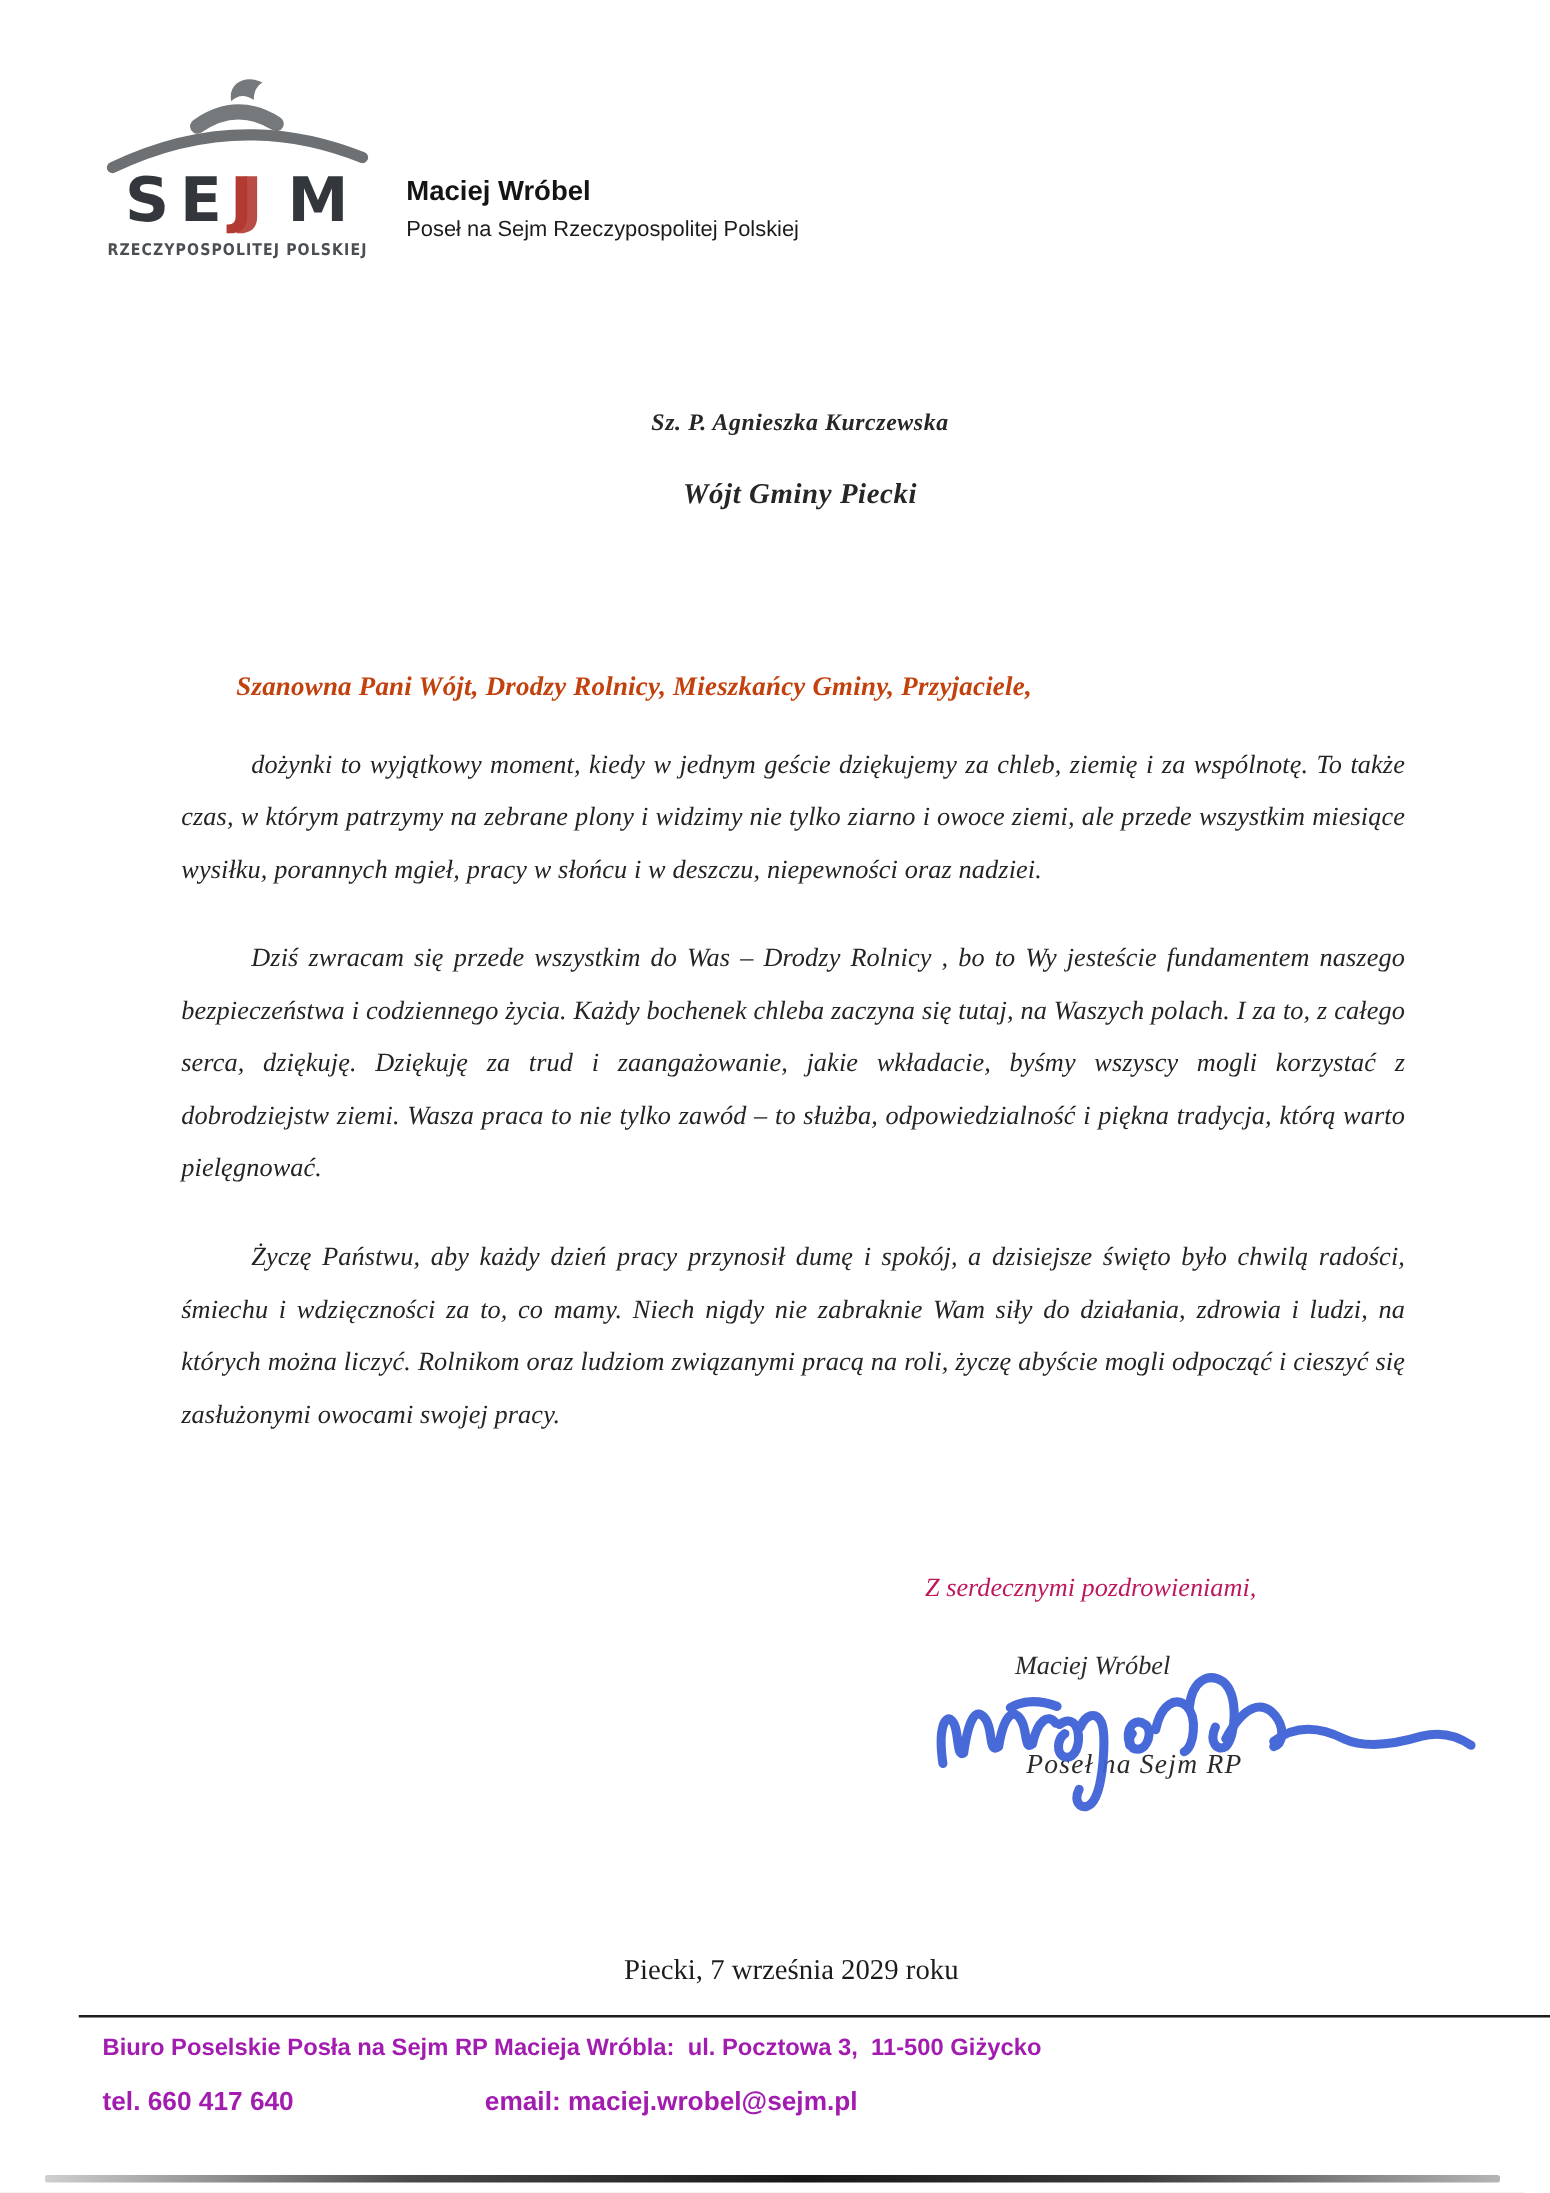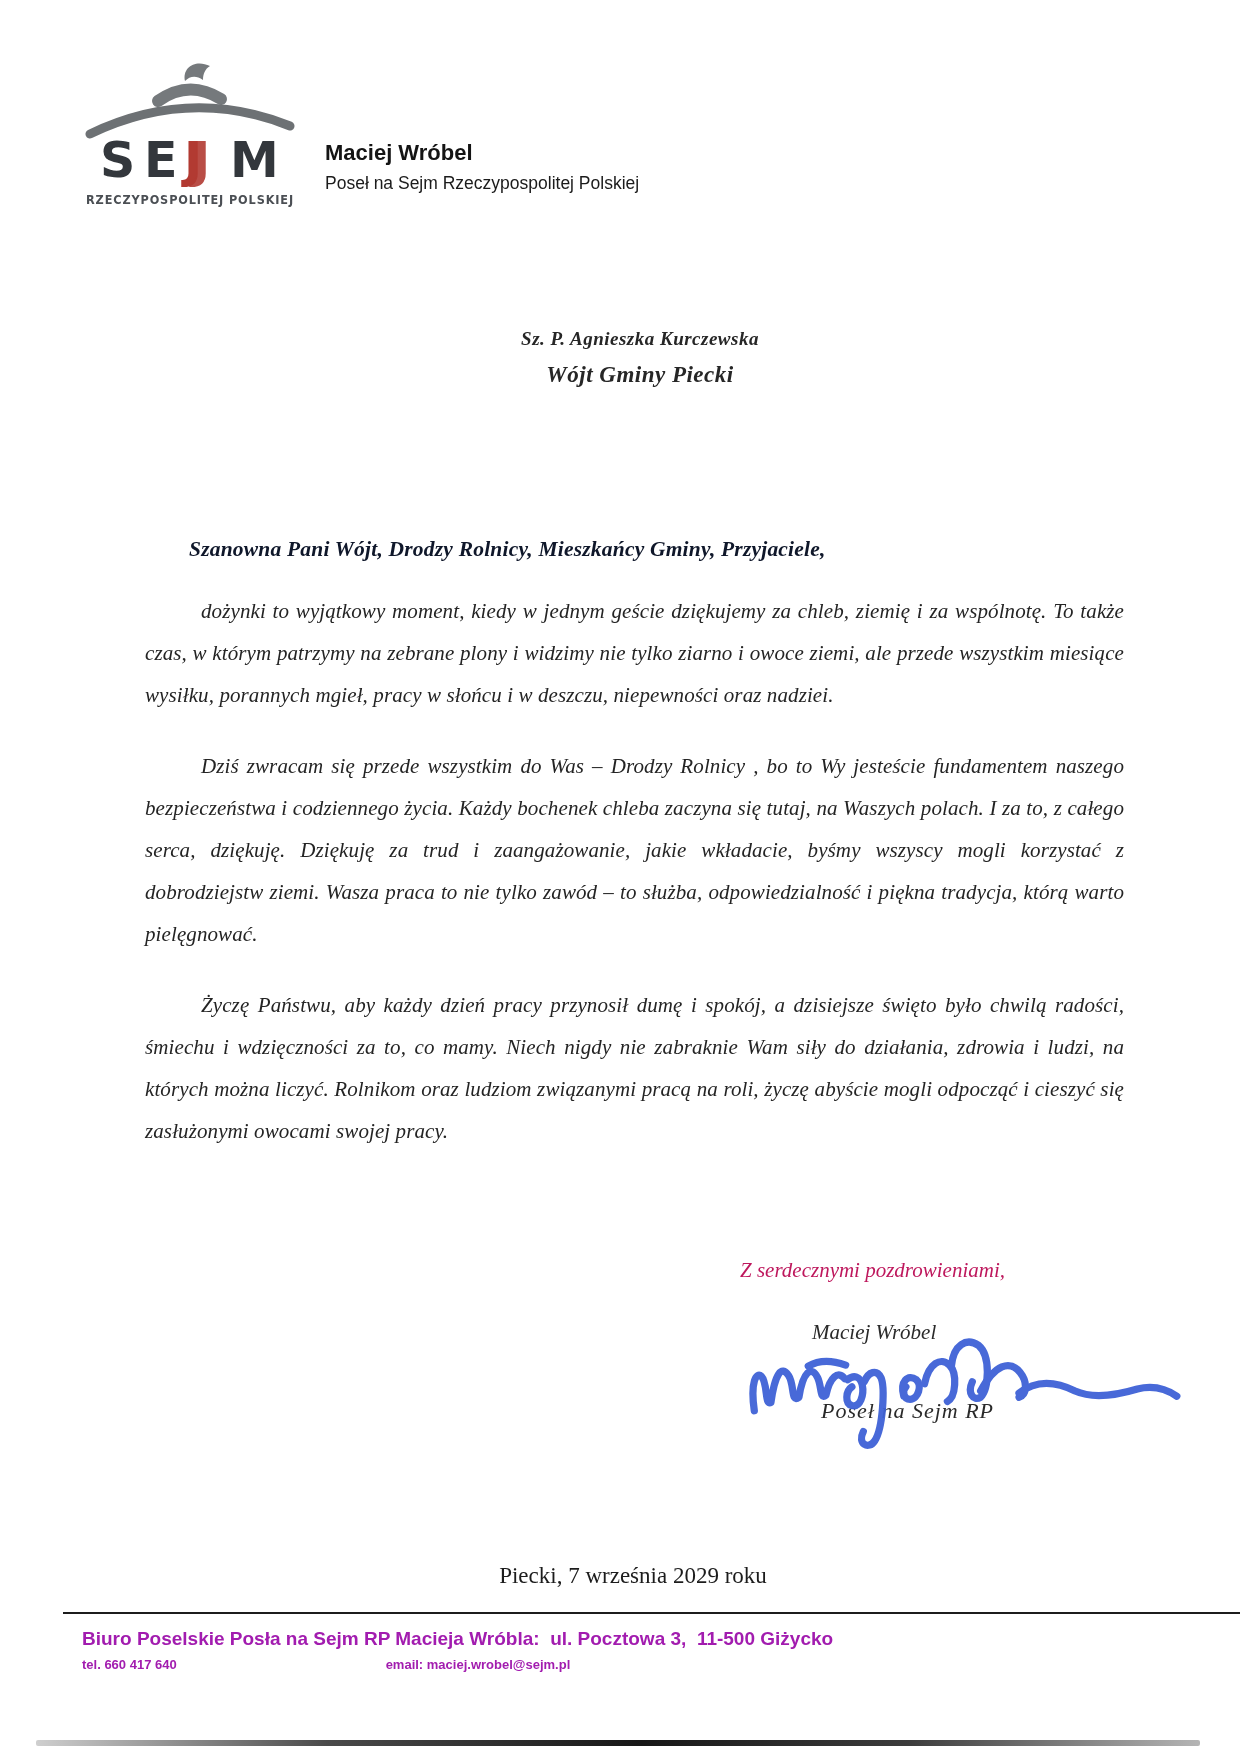--- a/index.html
+++ b/index.html
@@ -14,26 +14,26 @@
   .logo { position:absolute; left:84px; top:56px; width:214px; height:156px; }
 
   
   .header-id { position:absolute; left:325px; top:140px; font-family:"Liberation Sans","DejaVu Sans",sans-serif; }
   .header-name { font-size:22px; font-weight:700; color:#141414; }
   .header-title { font-size:17.5px; font-weight:400; color:#1b1b1b; margin-top:7px; }
 
   
   .addressee { position:absolute; left:40px; right:0; top:328px; text-align:center; }
   .addr-1 { font-size:19px; font-weight:700; font-style:italic; color:#262626; letter-spacing:.5px; }
-  .addr-2 { font-size:23px; font-weight:700; font-style:italic; color:#262626; letter-spacing:.5px; margin-top:12px; }
+  .addr-2 { font-size:23px; font-weight:700; font-style:italic; color:#262626; letter-spacing:.5px; margin-top:32px; }
 
   
   .body-block { position:absolute; left:133px; right:116px; top:537px; }
   .salutation {
-    font-size:21.5px; font-weight:700; font-style:italic; color:#0f172a;
+    font-size:21.5px; font-weight:700; font-style:italic; color:#c2410c;
     padding-left:56px; margin-bottom:28px; letter-spacing:.2px;
   }
   .para {
     font-size:21px; font-style:italic; color:#242424;
     line-height:42px; text-align:justify; text-indent:56px;
     margin-bottom:29px; letter-spacing:.1px;margin-left:12px;
   }
 
   
   .closing { position:absolute; left:740px; top:1258px; font-size:21px; font-style:italic; color:#be185d; }
@@ -41,21 +41,21 @@
   .sig-ink  { position:absolute; left:746px; top:1326px; width:436px; height:128px; z-index:2; }
   .sig-role { position:absolute; left:796px; top:1398px; font-size:22px; font-style:italic; color:#2a2a2a; letter-spacing:1px; z-index:1;margin-left:25px; }
 
   
   .dateline { position:absolute; left:26px; right:0; top:1563px; text-align:center; font-size:23px; color:#1c1c1c; }
 
   
   .footer-rule { position:absolute; left:63px; right:0; top:1612px; height:2px; background:#1c1c1c; }
   .footer-text { position:absolute; left:82px; top:1628px; font-family:"Liberation Sans","DejaVu Sans",sans-serif; color:#a21caf; }
   .footer-line1 { font-size:19px; font-weight:700; white-space:pre-wrap; }
-  .footer-line2 { font-size:13px; font-weight:700; margin-top:7px; }
+  .footer-line2 { font-size:21px; font-weight:700; margin-top:20px; }
   .footer-tel { display:inline-block; min-width:300px; }
 
   
   .scan-bar { position:absolute; left:36px; top:1740px; width:1164px; height:6px;
     background:linear-gradient(to right,#cfcfcf,#4a4a4a 25%,#171717 52%,#3c3c3c 75%,#b5b5b5);
     border-radius:2px; }
 </style>
 </head>
 <body>
 

